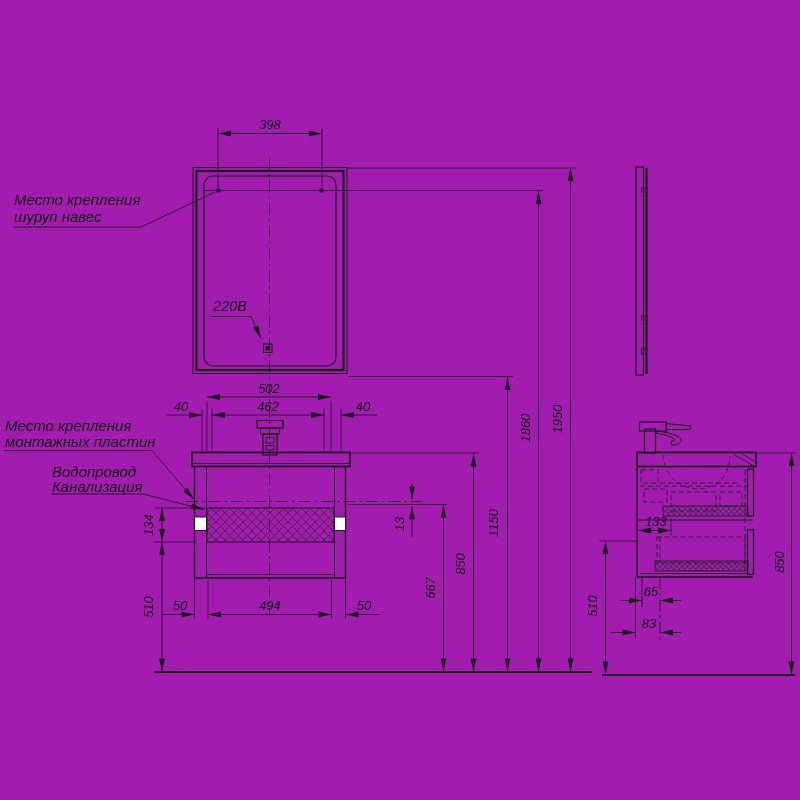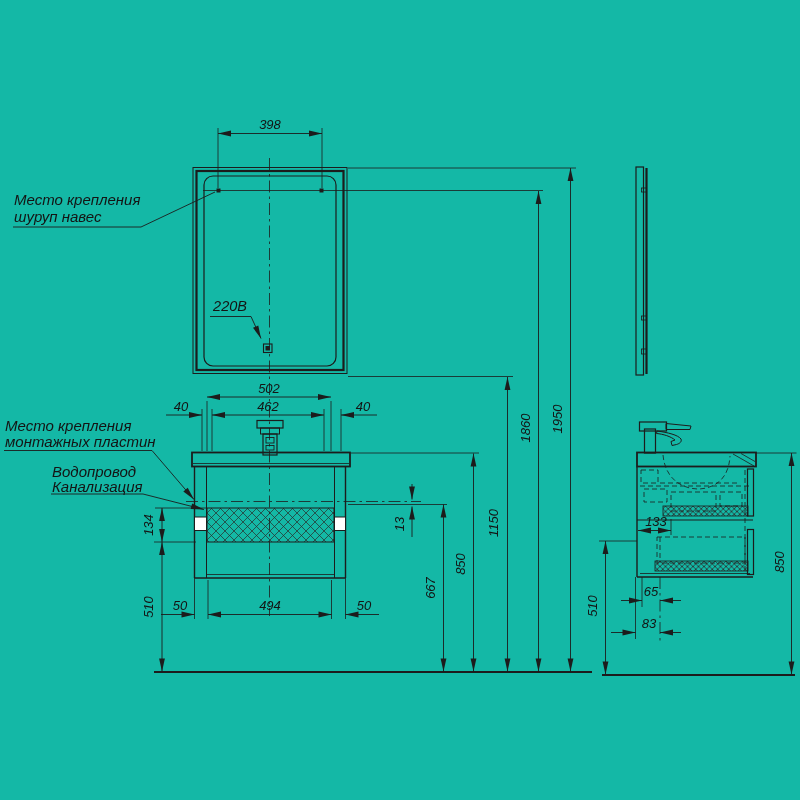--- a/index.html
+++ b/index.html
@@ -1,16 +1,16 @@
 <!DOCTYPE html>
 <html><head>
 <meta charset="utf-8">
 <style>
   html,body{margin:0;padding:0;background:#ffffff;}
-  #canvas{width:800px;height:800px;background:#14b8a6;position:relative;overflow:hidden;}
+  #canvas{width:800px;height:800px;background:#a21caf;position:relative;overflow:hidden;}
   svg{display:block;}
   .o{fill:none;stroke:#1c1c1c;}
   .dash{fill:none;stroke:#1c1c1c;stroke-dasharray:5 3;stroke-width:0.8;}
   .cdash{fill:none;stroke:#1c1c1c;stroke-dasharray:12 4 2.5 4;stroke-width:0.8;}
   .ext{fill:none;stroke:#1c1c1c;stroke-width:0.8;}
   .diml{fill:none;stroke:#1c1c1c;stroke-width:0.9;}
   text.d{font:italic 13px "Liberation Sans", sans-serif;fill:#141414;}
   text.a{font:italic 15px "Liberation Sans", sans-serif;fill:#141414;}
   text.p{font:italic 14.5px "Liberation Sans", sans-serif;fill:#141414;}
 </style>

